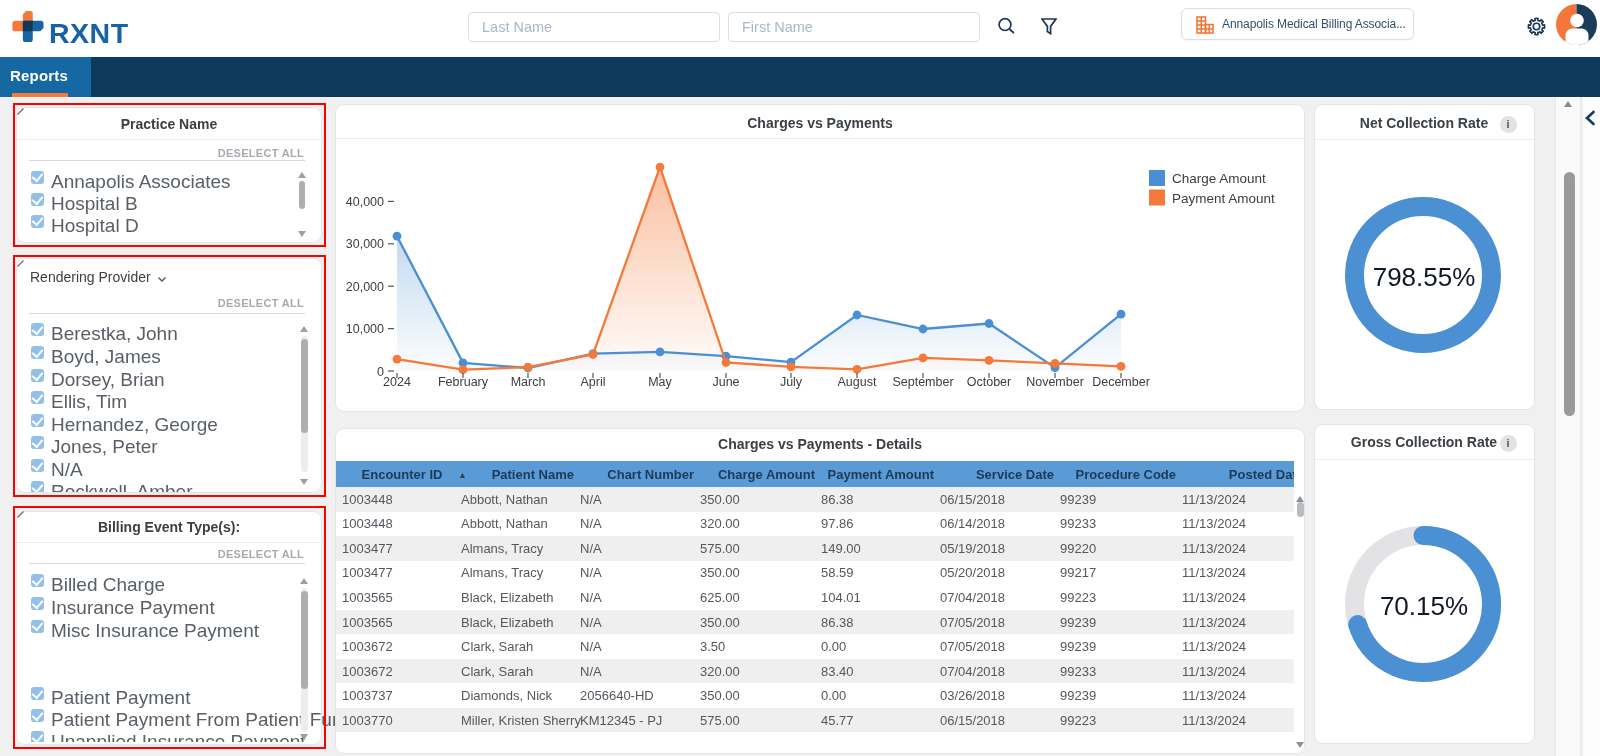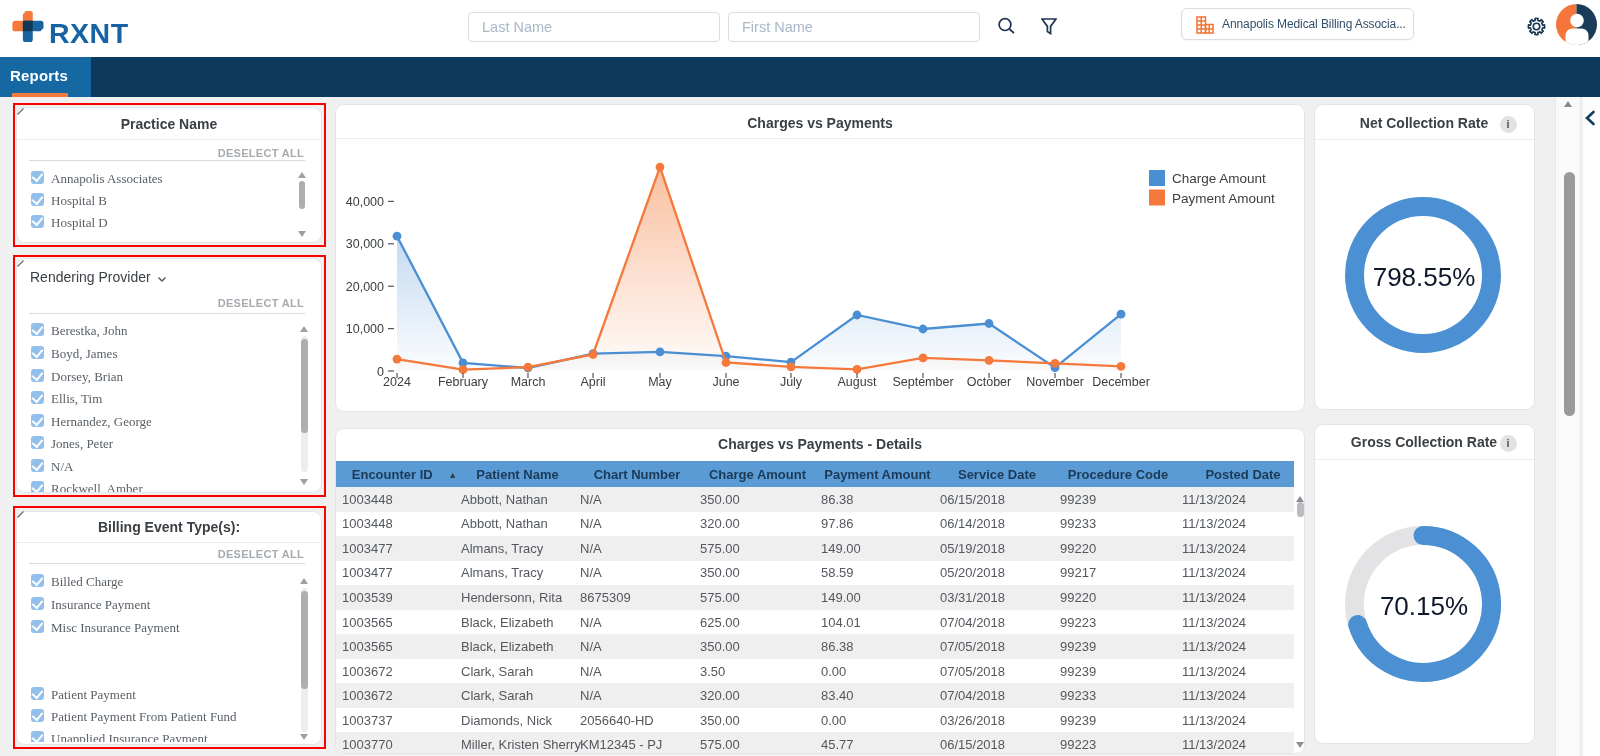--- a/index.html
+++ b/index.html
@@ -19,31 +19,31 @@
   
   #content { left:0; top:97px; width:1600px; height:659px; background:#f0f0f0; }
   .card { position:absolute; background:#fff; border:1px solid #e3e5e8; border-radius:9px; }
   .redrect { position:absolute; border:2.3px solid #f60400; background:transparent; z-index:5; }
   .ctitle { position:absolute; width:100%; text-align:center; font-size:14px; font-weight:bold; color:#3b4045; }
   .deselect { position:absolute; right:17px; font-size:11px; font-weight:bold; color:#a6abb0; letter-spacing:0.3px;padding-left:30px;  }
   .hdivider { position:absolute; left:0; width:100%; height:1px; background:#ececee; }
   .idivider { position:absolute; left:12px; right:16px; height:1px; background:#d8dadd; }
   .chk { position:absolute; left:14px; width:13px; height:13px; border-radius:3px; background:#93c0ea; }
   .chk:after { content:""; position:absolute; left:3.2px; top:0.8px; width:4.5px; height:8px; border:solid #fff; border-width:0 2px 2px 0; transform:rotate(40deg); }
-  .lbl { position:absolute; left:34px; font-size:13px; color:#585f66; white-space:nowrap;font-family:Liberation Serif, serif; }
+  .lbl { position:absolute; left:34px; font-size:19px; color:#585f66; white-space:nowrap; }
   .row { position:absolute; left:0; width:100%; height:22px; }
   .sthumb { position:absolute; background:#aeaeae; border-radius:4px; }
   .strack { position:absolute; background:#ededed; border-radius:4px; }
   .sarrow { position:absolute; width:0; height:0; }
   .up { border-left:4.5px solid transparent; border-right:4.5px solid transparent; border-bottom:6px solid #9aa0a6; }
   .down { border-left:4.5px solid transparent; border-right:4.5px solid transparent; border-top:6px solid #9aa0a6; }
   
   #tablecard { left:335px; top:428px; width:970px; height:326px; overflow:hidden; }
   #tbl { position:absolute; left:0; top:32px; width:968px; border-collapse:collapse; table-layout:fixed; }
-  #tbl th { background:#5b9bd5; color:#1b3a57; font-weight:bold; font-size:13px; text-align:center; height:26px; padding:0 0 0 6px; }
+  #tbl th { background:#5b9bd5; color:#1b3a57; font-weight:bold; font-size:13px; text-align:right; height:26px; padding:0 0 0 6px; }
   #tbl td { font-size:13px; color:#53585e; height:24.55px; padding:0 0 0 6px; white-space:nowrap; }
   #tbl tr.g td { background:#efefef; }
   
   .icircle { position:absolute; width:17px; height:17px; border-radius:50%; background:#e2e2e2; color:#555; font-size:11px; font-weight:bold; text-align:center; line-height:17px; }
   .gaugetxt { position:absolute; width:100%; text-align:center; font-size:26px; color:#0f172a; }
 </style>
 </head>
 <body>
 <div id="page">
 
@@ -356,30 +356,20 @@
       <tr>
             <td>1003477</td>
             <td>Almans, Tracy</td>
             <td>N/A</td>
             <td>350.00</td>
             <td>58.59</td>
             <td>05/20/2018</td>
             <td>99217</td>
             <td>11/13/2024</td>
           </tr>
-      <tr class="g">
-            <td>1003539</td>
-            <td>Hendersonn, Rita</td>
-            <td>8675309</td>
-            <td>575.00</td>
-            <td>149.00</td>
-            <td>03/31/2018</td>
-            <td>99220</td>
-            <td>11/13/2024</td>
-          </tr>
       <tr>
             <td>1003565</td>
             <td>Black, Elizabeth</td>
             <td>N/A</td>
             <td>625.00</td>
             <td>104.01</td>
             <td>07/04/2018</td>
             <td>99223</td>
             <td>11/13/2024</td>
           </tr>

